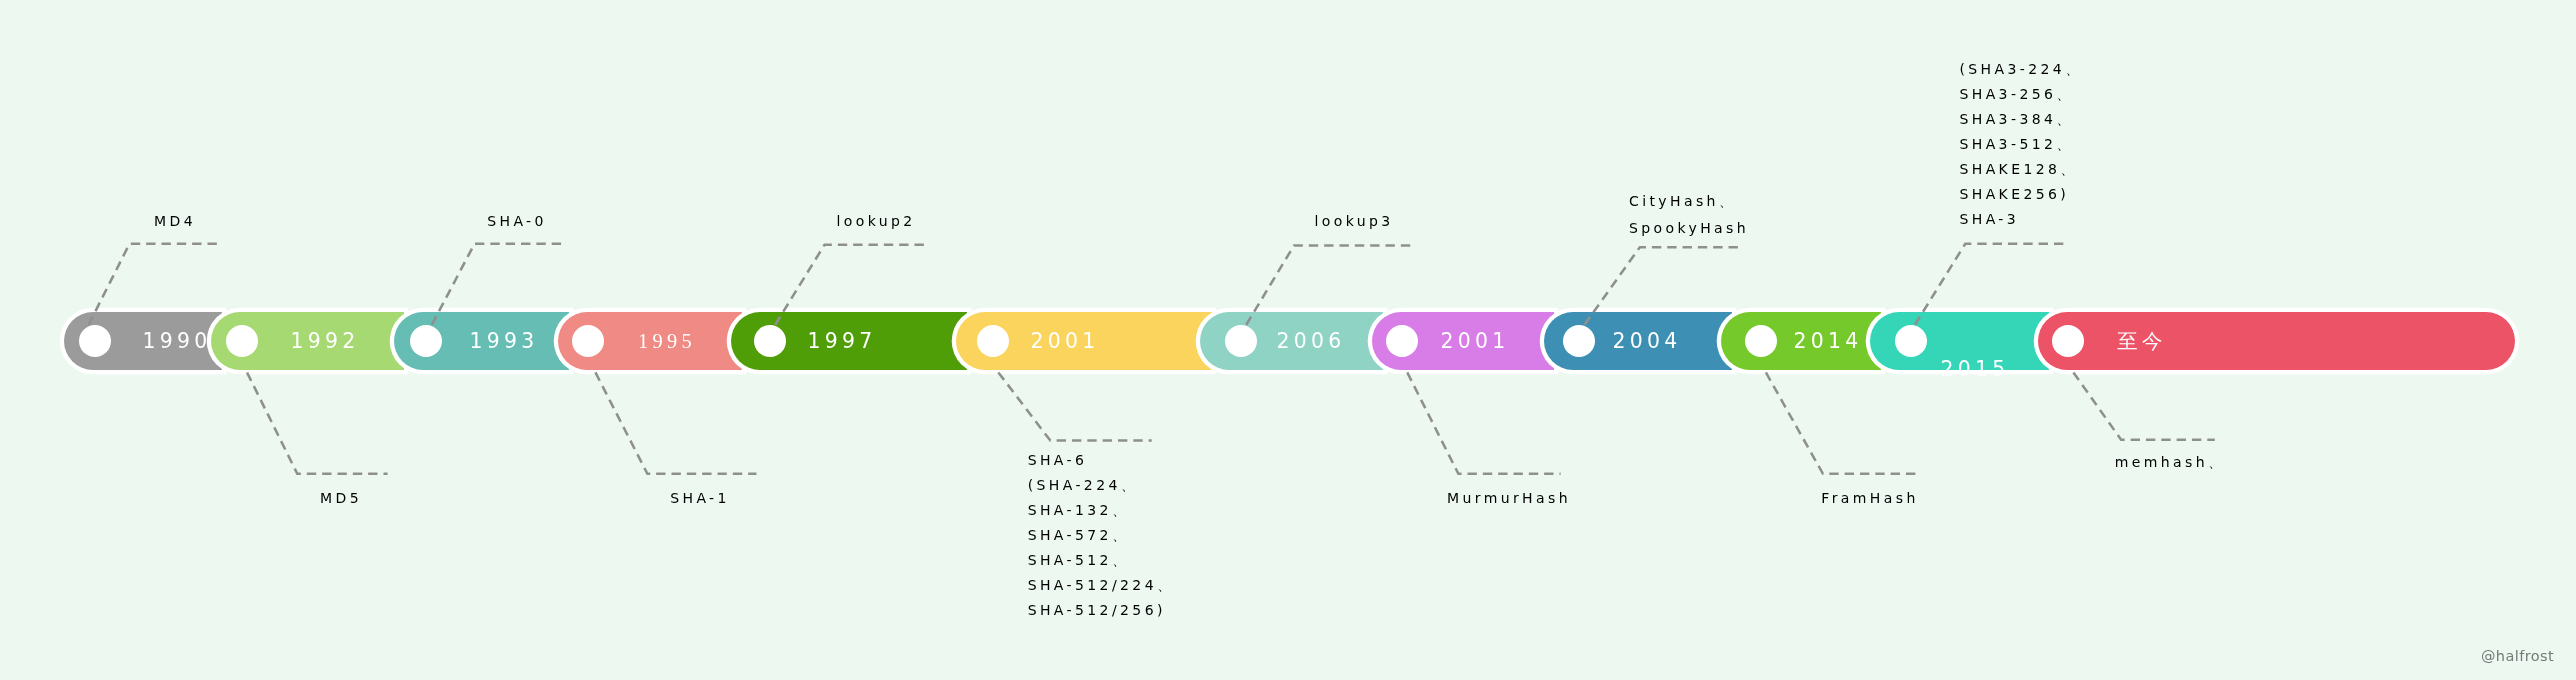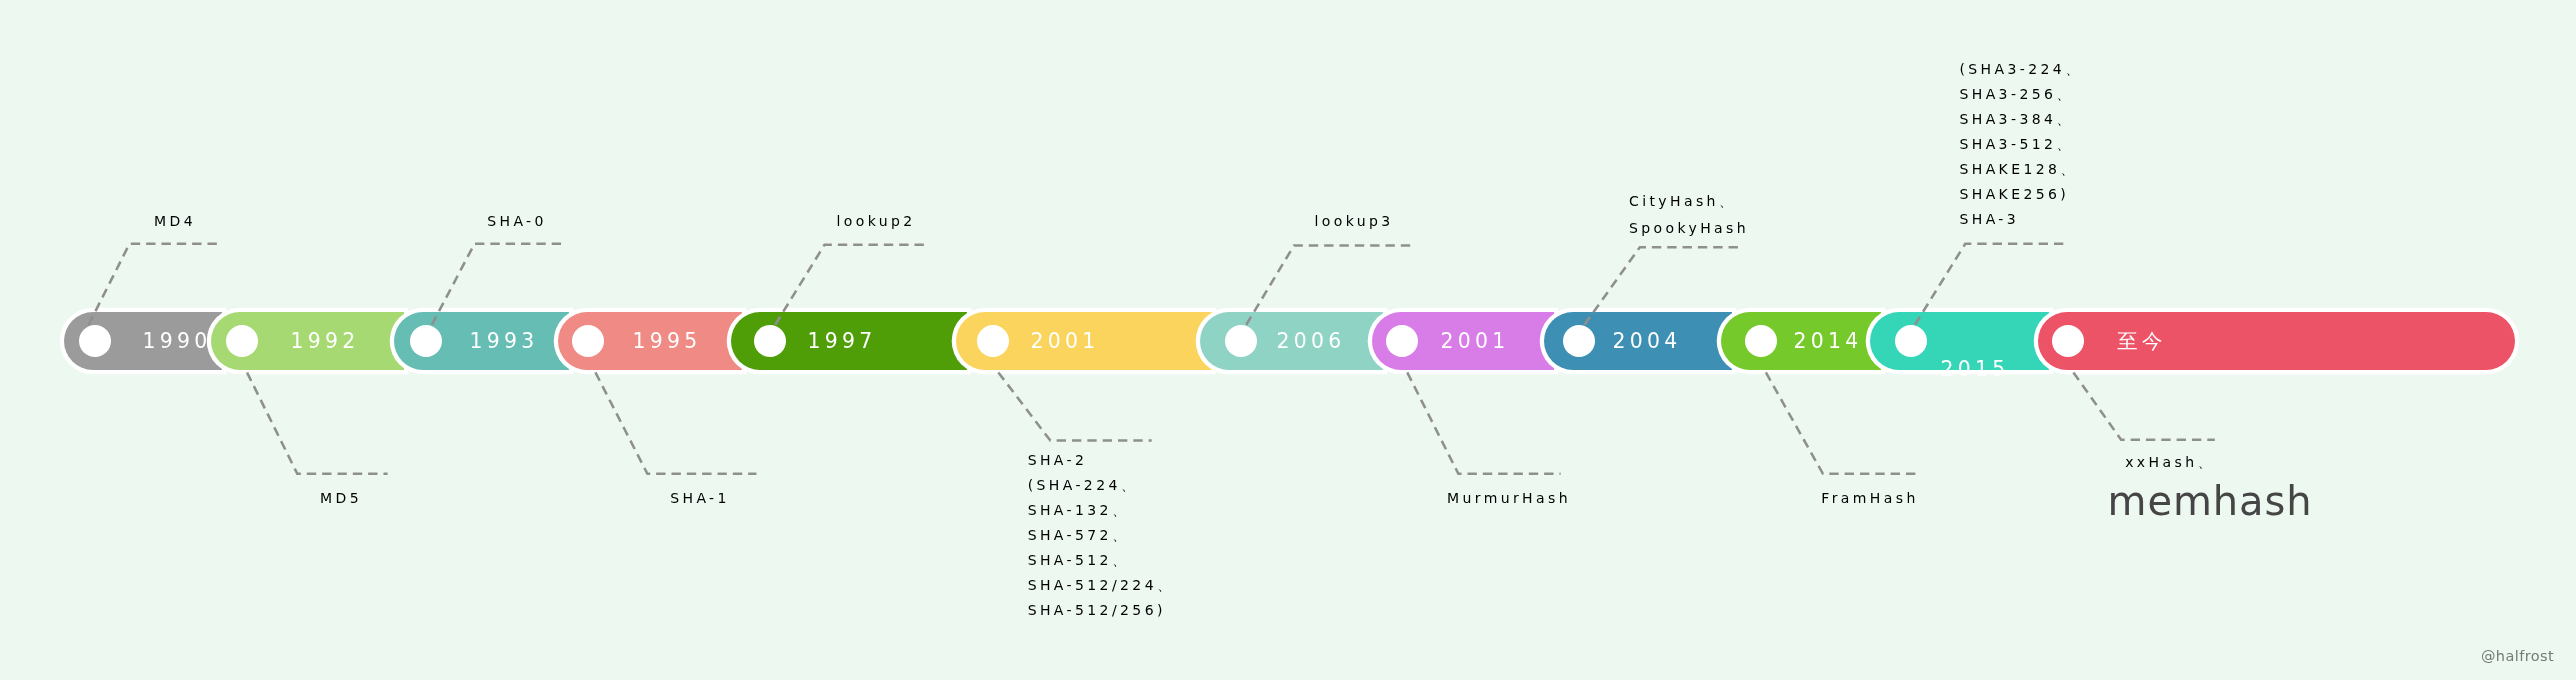--- a/index.html
+++ b/index.html
@@ -97,35 +97,35 @@
       <div>MD5</div>
     </div>
     <div class="pill round-left" style="left: 394px; width: 175px; background: rgb(101, 189, 179); z-index: 3;"></div>
     <div class="dot" style="left: 410px;"></div>
     <span class="year" style="left: 504px;">1993</span>
     <div class="evt-label" style="left: 517px; top: 209px;">
       <div>SHA-0</div>
     </div>
     <div class="pill round-left" style="left: 558px; width: 184px; background: rgb(239, 138, 132); z-index: 4;"></div>
     <div class="dot" style="left: 572px;"></div>
-    <span class="year" style="left: 667px;">1995</span>
+    <span class="year" style="left: 667px; font-family: Liberation Serif, serif;">1995</span>
     <div class="evt-label" style="left: 700px; top: 486px;">
       <div>SHA-1</div>
     </div>
     <div class="pill round-left" style="left: 731px; width: 236px; background: rgb(79, 158, 8); z-index: 5;"></div>
     <div class="dot" style="left: 754px;"></div>
     <span class="year" style="left: 842px;">1997</span>
     <div class="evt-label" style="left: 876px; top: 209px;">
       <div>lookup2</div>
     </div>
     <div class="pill round-left" style="left: 956px; width: 256px; background: rgb(251, 212, 93); z-index: 6;"></div>
     <div class="dot" style="left: 977px;"></div>
     <span class="year" style="left: 1065px;">2001</span>
     <div class="evt-label" style="left: 1101px; top: 448px;">
-      <div>SHA-2</div>
+      <div>SHA-6</div>
       <div>(SHA-224、</div>
       <div>SHA-132、</div>
       <div>SHA-572、</div>
       <div>SHA-512、</div>
       <div>SHA-512/224、</div>
       <div>SHA-512/256)</div>
     </div>
     <div class="pill round-left" style="left: 1200px; width: 183px; background: rgb(143, 211, 197); z-index: 7;"></div>
     <div class="dot" style="left: 1225px;"></div>
     <span class="year" style="left: 1311px;">2006</span>
@@ -160,17 +160,16 @@
       <div>SHA3-384、</div>
       <div>SHA3-512、</div>
       <div>SHAKE128、</div>
       <div>SHAKE256)</div>
       <div>SHA-3</div>
     </div>
     <div class="pill round-both" style="left: 2038px; width: 477px; background: rgb(236, 83, 103); z-index: 12;"></div>
     <div class="dot" style="left: 2052px;"></div>
     <span class="year" style="left: 2142px;">至今</span>
     <div class="evt-label" style="left: 2170px; top: 450px;">
-      <div>xxHash、</div>
+      <div>memhash、</div>
     </div>
-    <div class="big-label" style="left: 2210px; top: 480px;">memhash</div>
   </div>
 
 
 </body></html>

